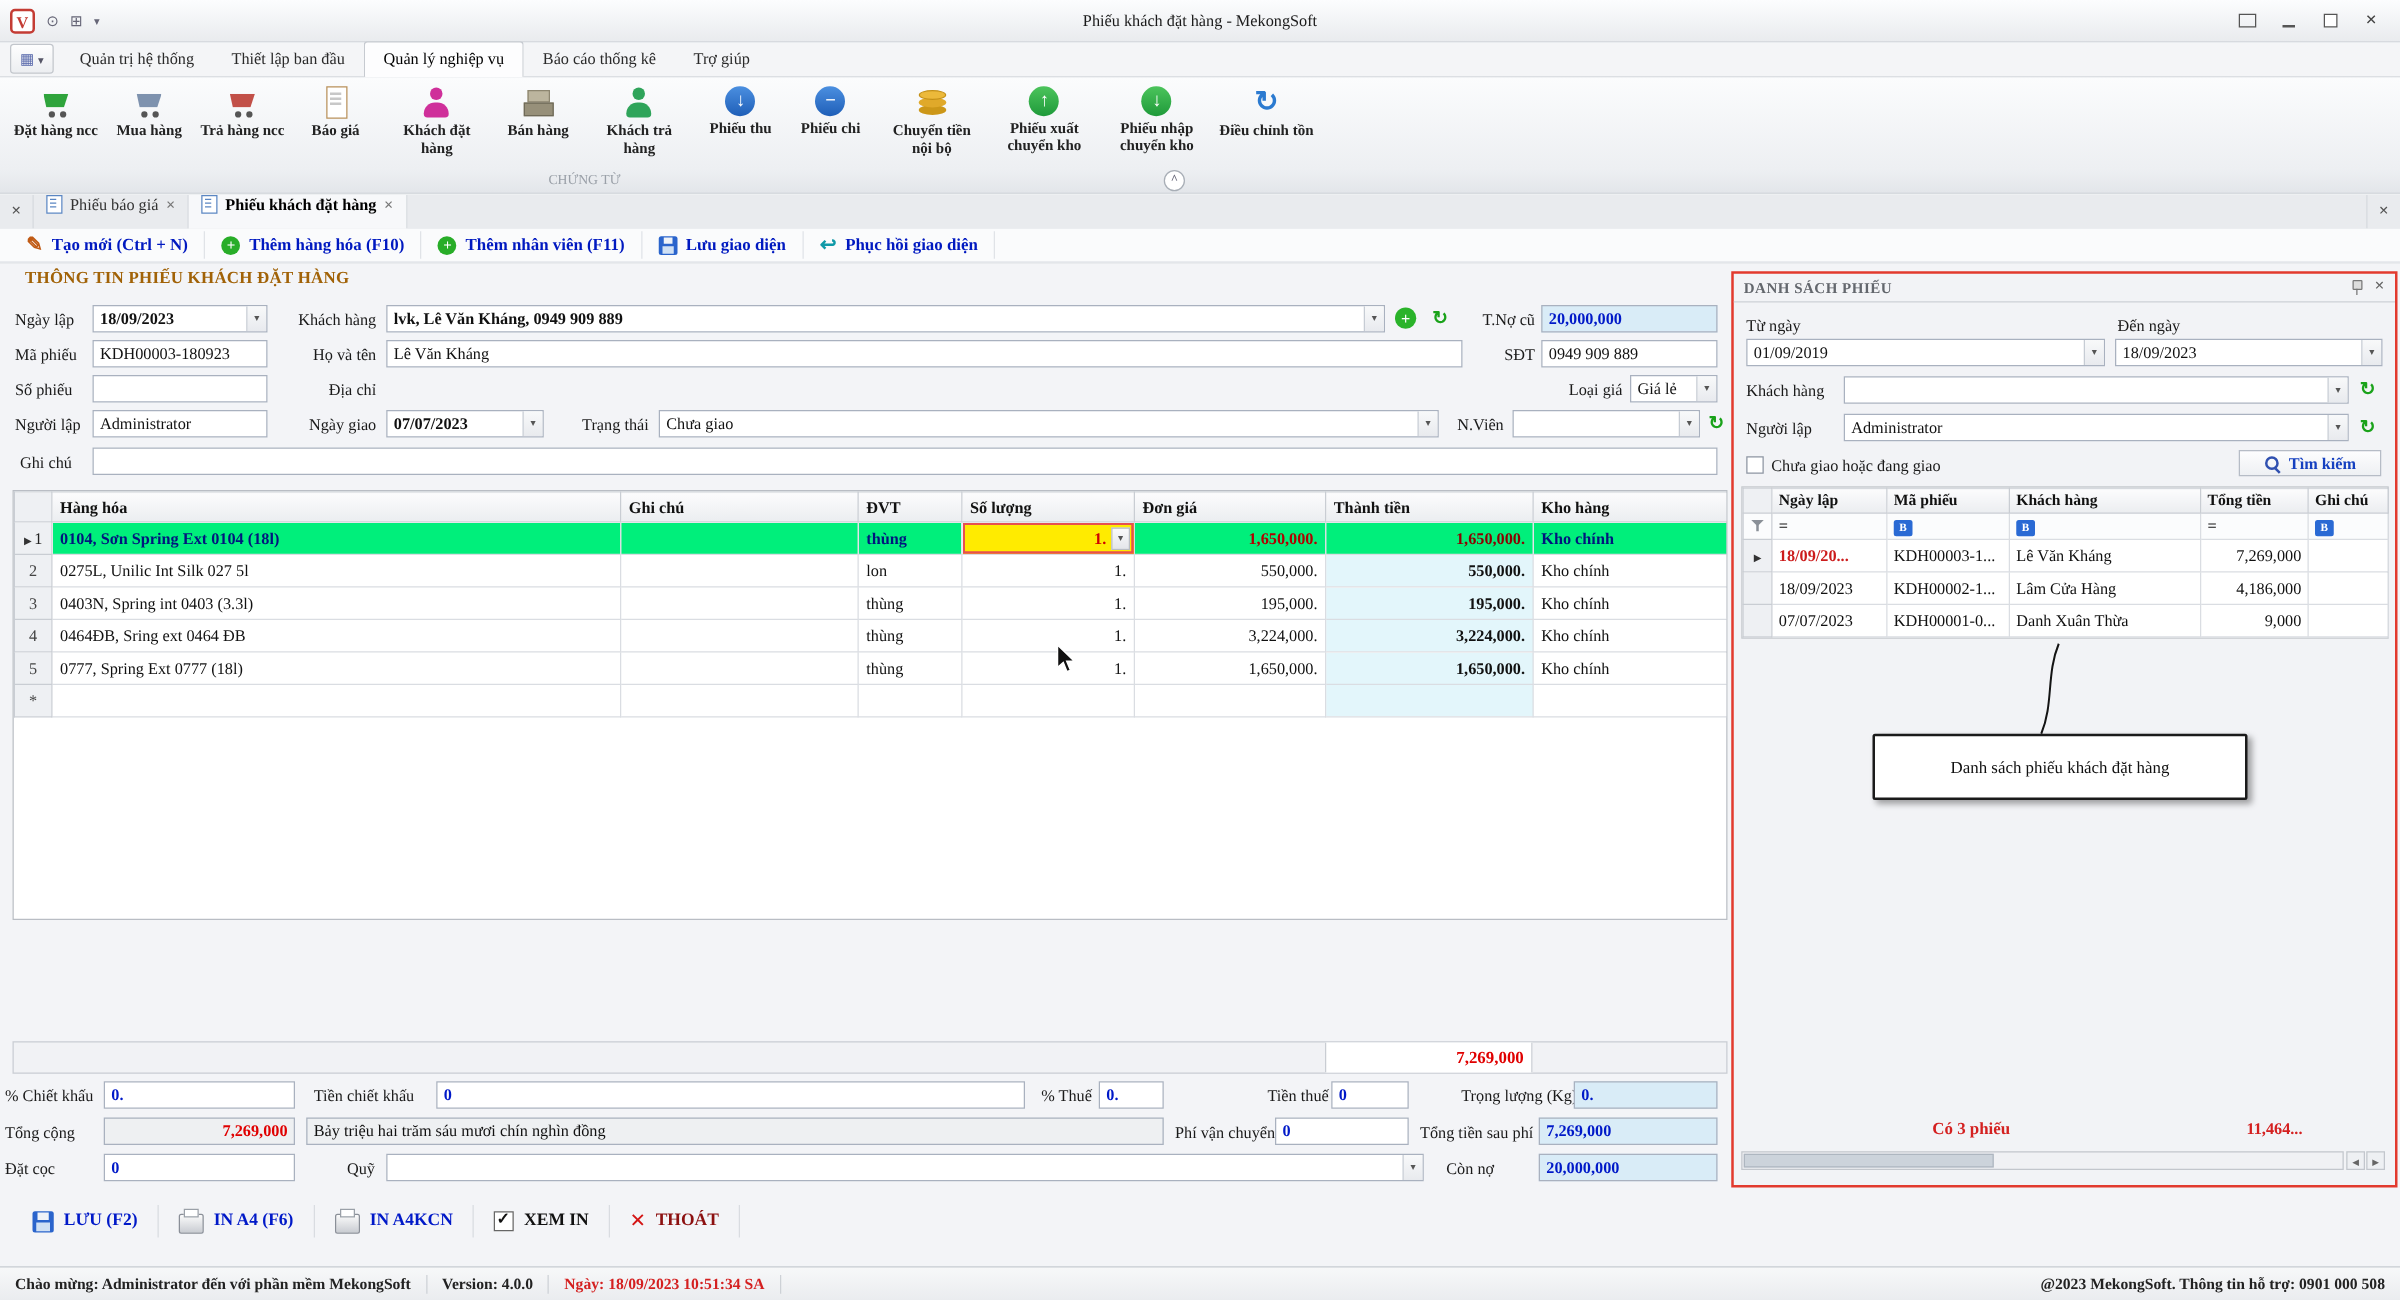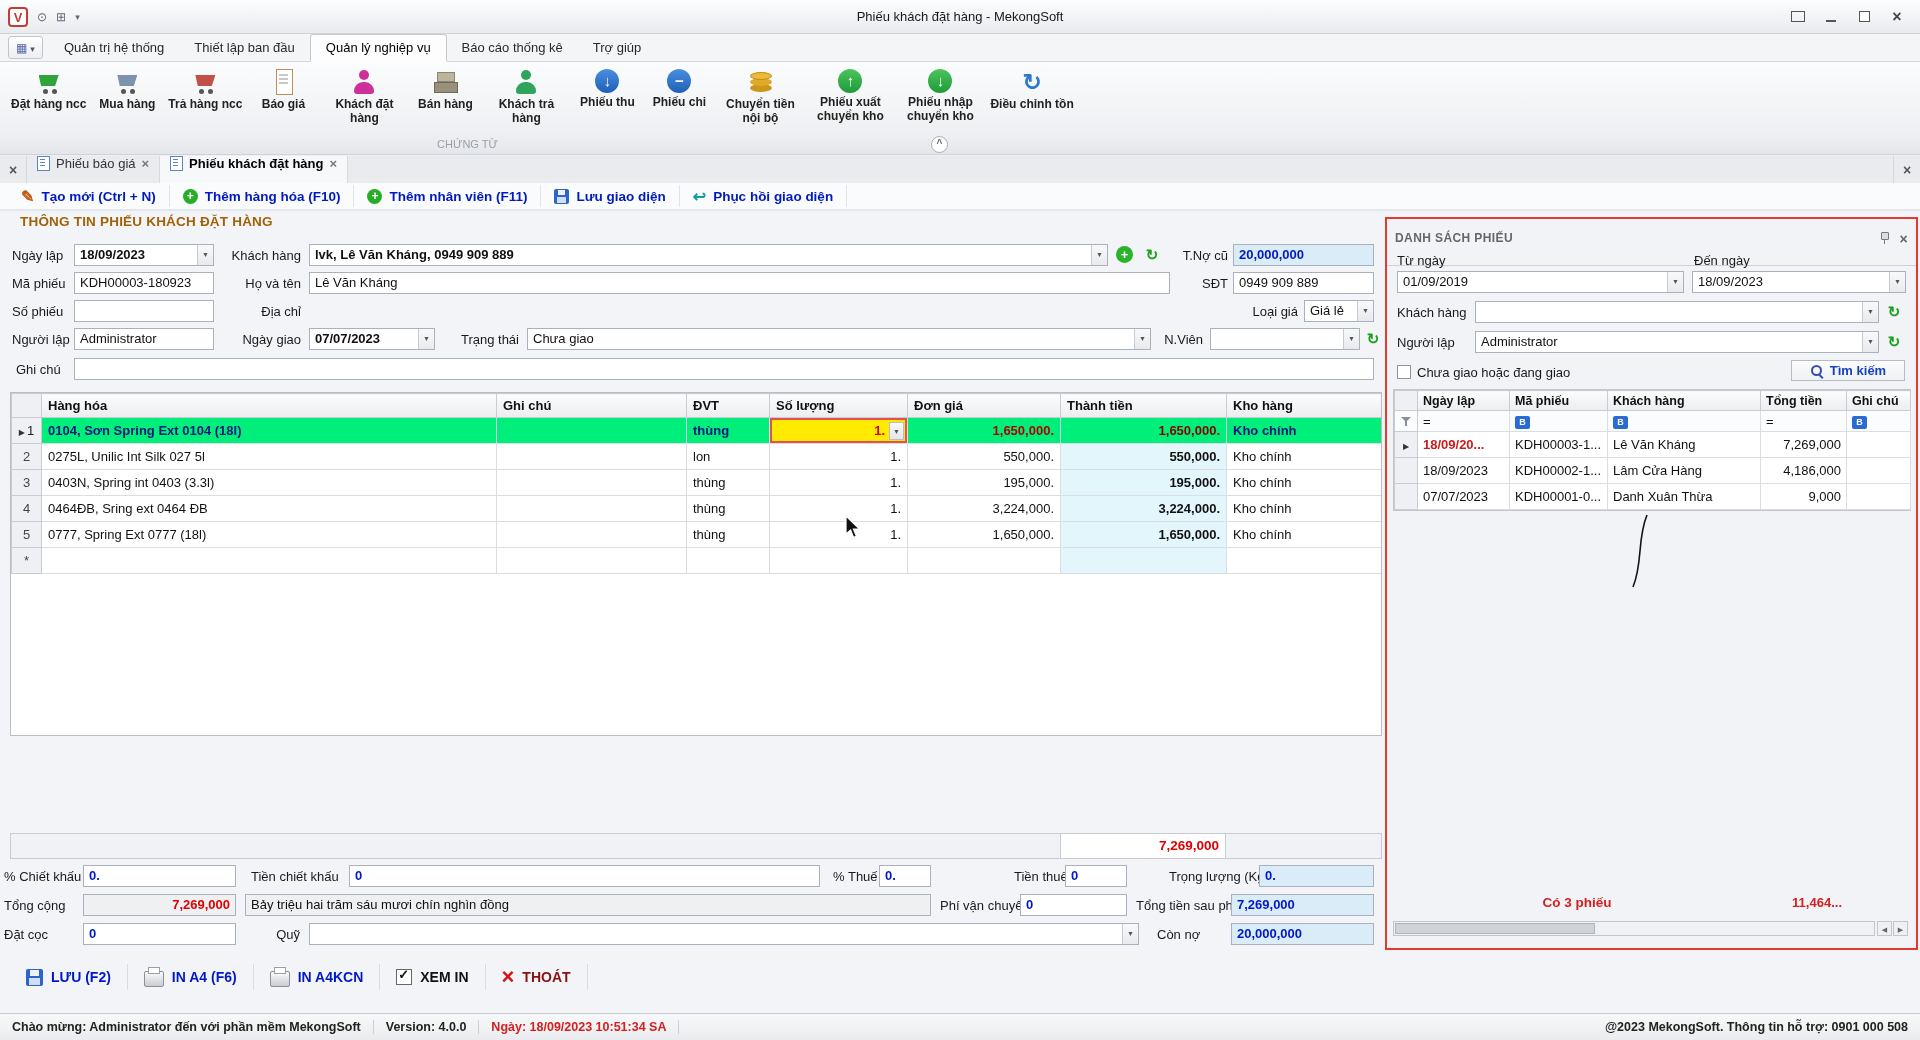--- a/index.html
+++ b/index.html
@@ -1,16 +1,16 @@
 <!DOCTYPE html>
 <html><head>
 <meta charset="utf-8">
 <style>
   html,body{margin:0;padding:0;background:#9aa0a6}
-  .app{position:relative;width:1920px;height:1040px;background:#eef0f2;font-family:Liberation Sans, sans-serif;font-size:13px;color:#111;overflow:hidden}
+  .app{position:relative;width:1920px;height:1040px;background:#eef0f2;font-family:Liberation Serif, serif;font-size:13px;color:#111;overflow:hidden}
 
   
   .titlebar{position:absolute;left:0;top:0;width:1920px;height:34px;background:linear-gradient(#fcfdfe,#e9ebee);border-bottom:1px solid #d0d4d9;display:flex;align-items:center;padding:0 8px;box-sizing:border-box}
   .appicon{width:20px;height:20px;border:2px solid #c43c34;border-radius:4px;color:#c43c34;font-weight:bold;text-align:center;line-height:17px;font-size:13px;background:#fff;box-sizing:border-box}
   .appicon::before{content:"V"}
   .qa{margin-left:9px;color:#667;font-size:12px;line-height:20px}
   .qa1::before{content:"⊙"} .qa2::before{content:"⊞"} .qa3::before{content:"▾";font-size:9px}
   .wtitle{position:absolute;left:0;right:0;text-align:center;font-size:13px;color:#1a1a1a}
   .wbtns{margin-left:auto;display:flex;gap:3px;z-index:2}
   .wb{width:30px;height:22px;display:flex;align-items:center;justify-content:center;color:#444}
@@ -141,21 +141,21 @@
 
   
   .statusbar{position:absolute;left:0;top:1013px;width:1920px;height:27px;background:linear-gradient(#f7f8f9,#eaecef);border-top:1px solid #c9cdd3;display:flex;align-items:center;font-size:12.5px;font-weight:bold;color:#222;box-sizing:border-box;padding:0 10px}
   .sb-item{padding:0 12px;border-right:1px solid #cdd1d6;white-space:nowrap}
   .sb-item:first-child{padding-left:2px}
   .sb-date{color:#d42020}
   .sb-right{position:absolute;right:12px}
 
   
   .panel{position:absolute;left:1385px;top:217px;width:533px;height:733px;border:2px solid #e23a2e;background:#f2f3f6;box-sizing:border-box;z-index:3}
-  .phead{height:22px;border-bottom:1px solid #cdd1d6;display:flex;padding:12px 8px;color:#63676d;font-weight:bold;font-size:12px;letter-spacing:.4px}
+  .phead{height:22px;border-bottom:1px solid #cdd1d6;display:flex;align-items:center;padding:0 8px;color:#63676d;font-weight:bold;font-size:12px;letter-spacing:.4px}
   .pin{width:10px;height:14px;position:relative;margin-left:auto;margin-right:10px}
   .pin::before{content:"";position:absolute;left:2px;top:1px;width:6px;height:6px;border:1px solid #777;border-radius:1px;background:#ddd}
   .pin::after{content:"";position:absolute;left:5px;top:8px;width:1px;height:5px;background:#777}
   .px::before{content:"×";color:#666;font-size:14px;font-weight:bold}
   .plbl{position:absolute;font-size:13px;color:#1a1a1a;height:20px;line-height:20px;white-space:nowrap}
   .chk{position:absolute;width:14px;height:14px;border:1px solid #8a92a0;background:#fff;box-sizing:border-box}
   .searchbtn{position:absolute;left:404px;top:141px;width:114px;height:21px;border:1px solid #b6bcc6;background:linear-gradient(#fdfdfe,#eef0f3);display:flex;align-items:center;justify-content:center;gap:6px;color:#1540c0;font-weight:bold;font-size:13px;box-sizing:border-box}
   .mag{position:relative;width:14px;height:14px;display:inline-block}
   .mag::before{content:"";position:absolute;left:1px;top:1px;width:7px;height:7px;border:2px solid #3050b0;border-radius:50%}
   .mag::after{content:"";position:absolute;left:10px;top:10px;width:5px;height:2px;background:#3050b0;transform:rotate(45deg);transform-origin:0 0}
@@ -634,20 +634,21 @@
           <td class="tnum">9,000</td>
           <td></td>
         </tr>
       </tbody>
         </table>
     </div>
 
     <svg class="arrow-svg" width="40" height="76" viewBox="0 0 40 76">
         <path d="M24 2 C14 26 20 50 10 74" fill="none" stroke="#141414" stroke-width="1.6"></path>
       </svg>
+    <div class="callout">Danh sách phiếu khách đặt hàng</div>
 
     <div class="pcount">Có 3 phiếu</div>
     <div class="psum">11,464...</div>
     <div class="hscroll">
         <div class="hthumb"></div>
       </div>
     <span class="sbtn l"></span>
     <span class="sbtn r"></span>
   </div>
 

